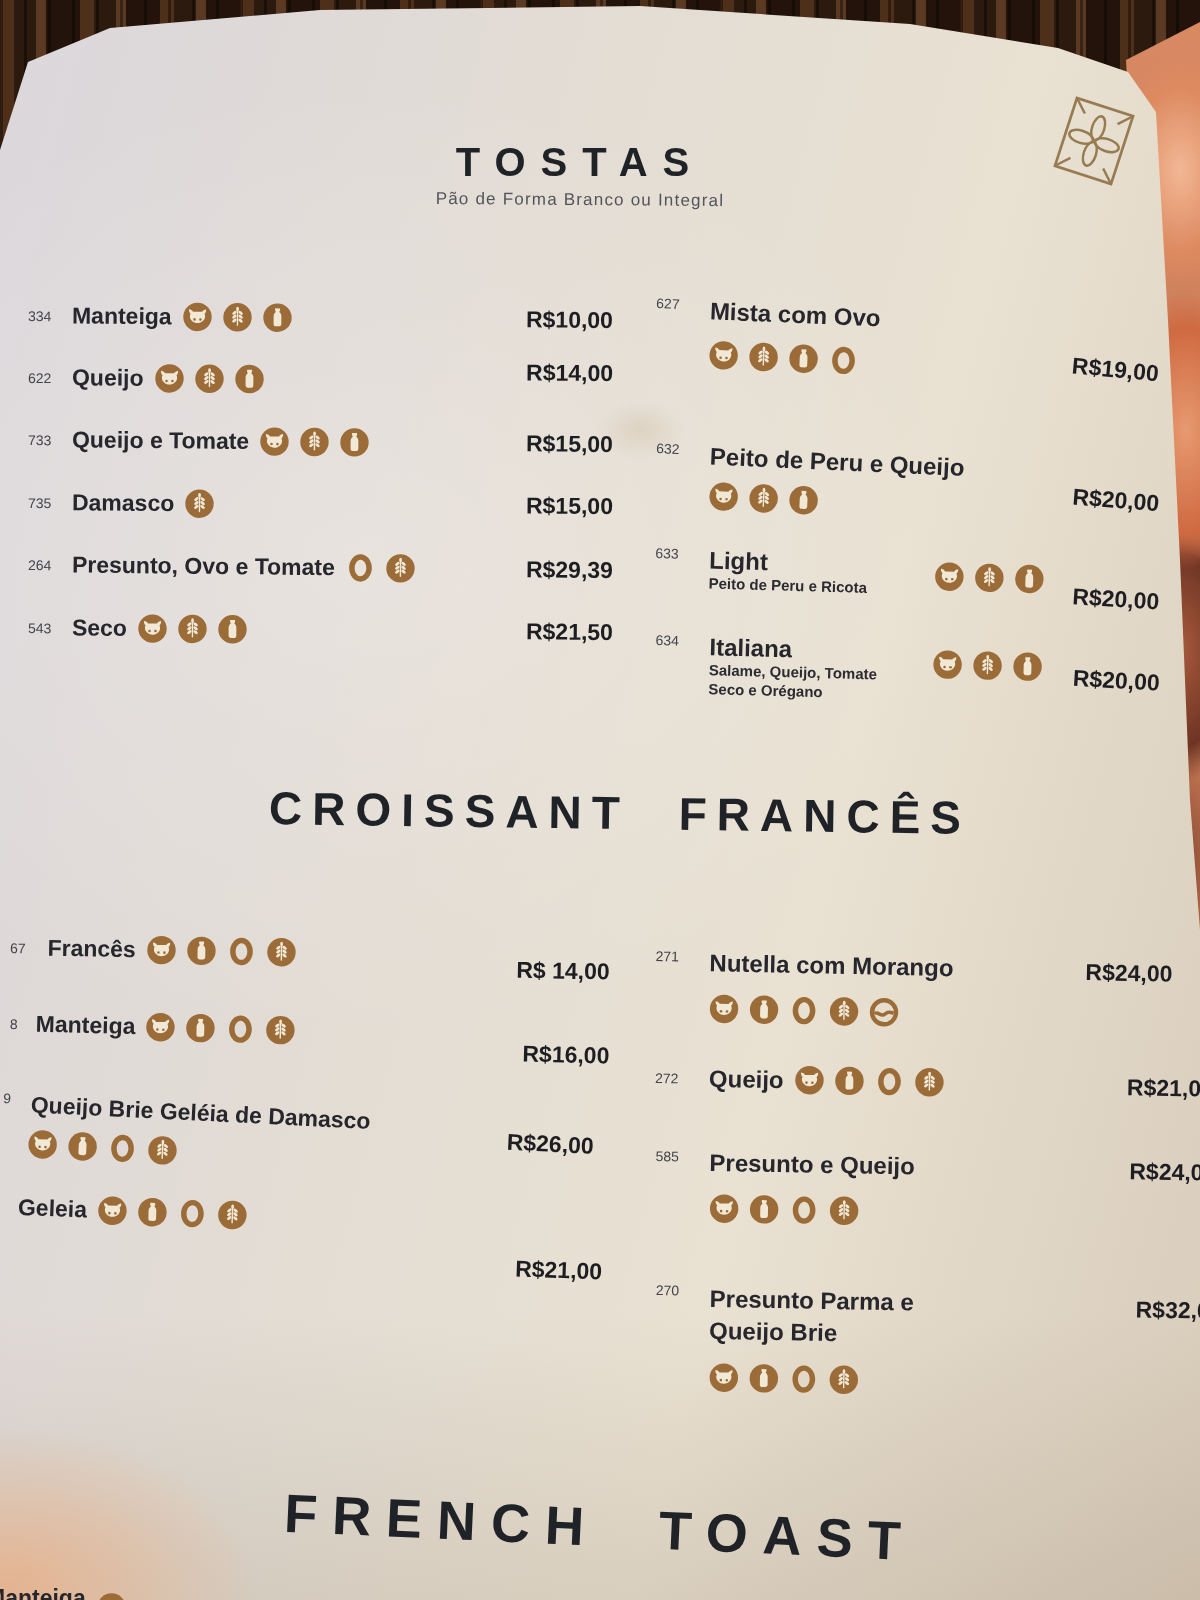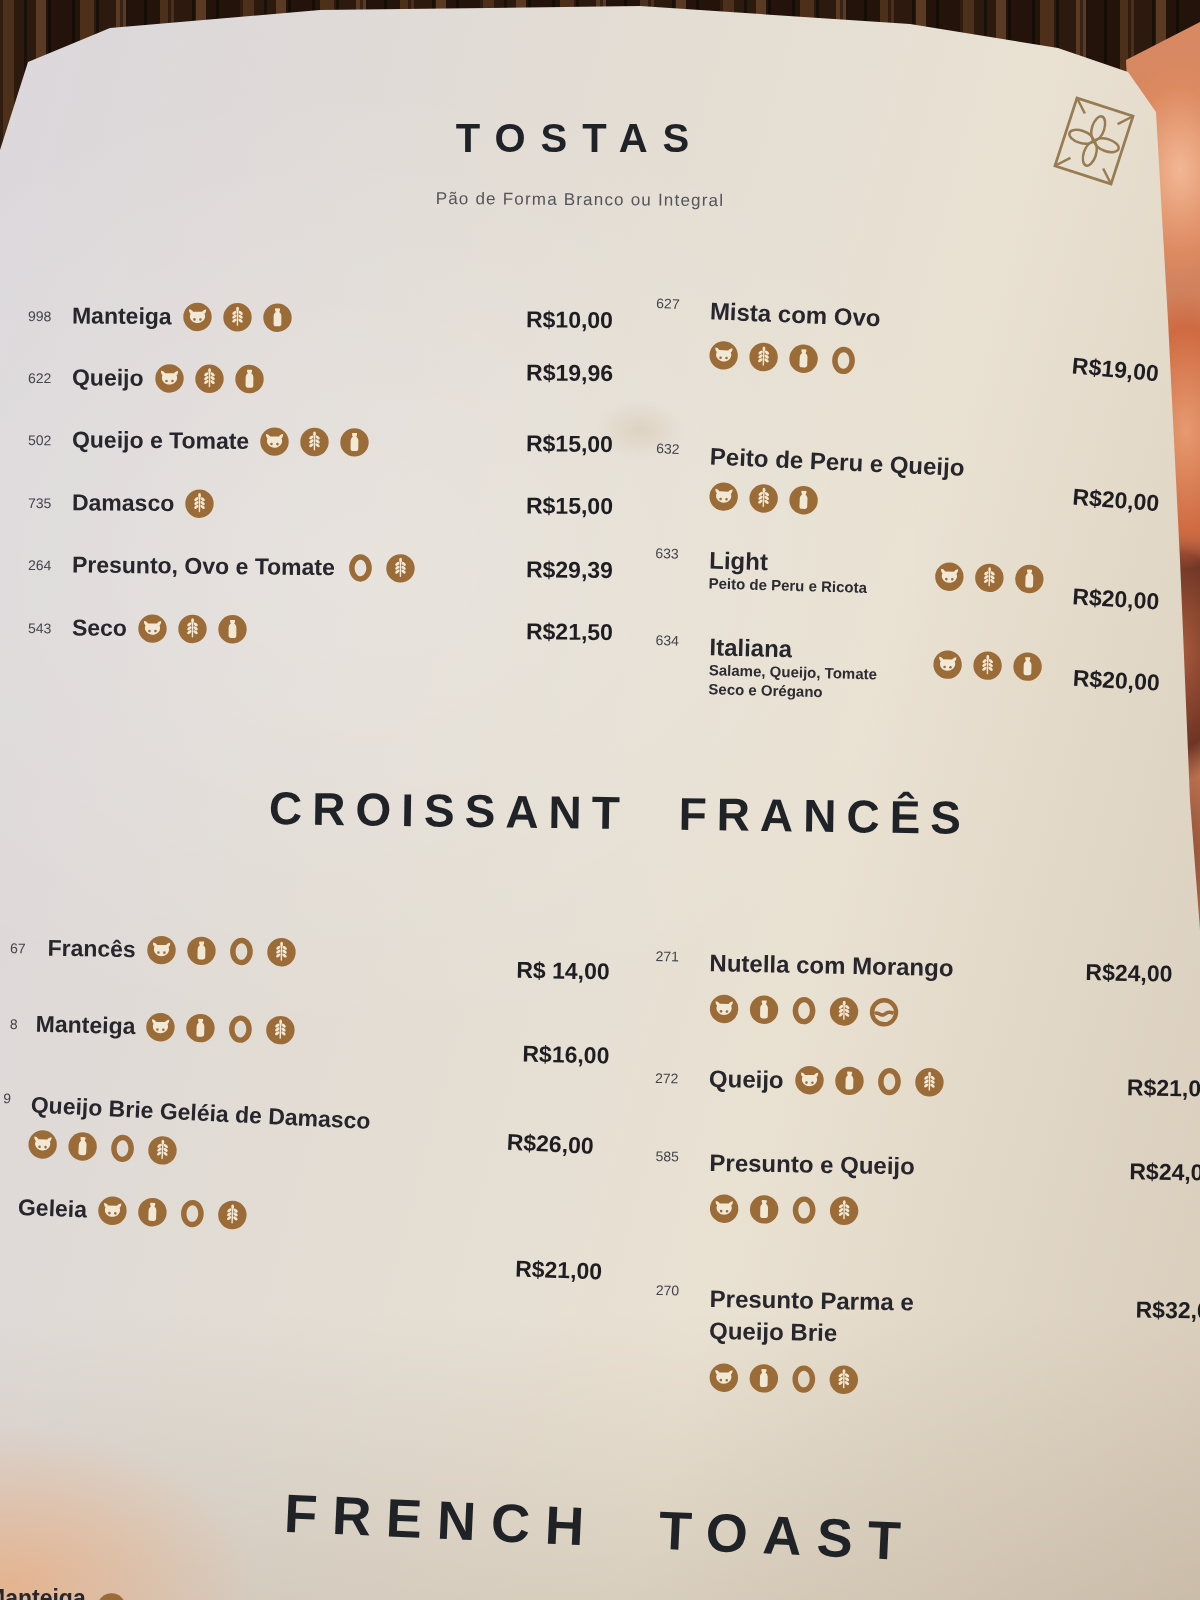--- a/index.html
+++ b/index.html
@@ -22,21 +22,21 @@
     clip-path:polygon(0 150px,28px 62px,110px 28px,320px 10px,640px 6px,910px 24px,1058px 48px,1128px 72px,1156px 112px,1168px 320px,1180px 560px,1190px 800px,1200px 930px,1200px 1600px,0 1600px);
     background:
       radial-gradient(340px 220px at 1% 99%,rgba(246,158,96,.50),rgba(0,0,0,0) 72%),
       radial-gradient(60px 40px at 640px 430px,rgba(175,135,85,.16),rgba(0,0,0,0) 75%),
       radial-gradient(900px 700px at 30% 35%,rgba(255,255,255,.20),rgba(0,0,0,0) 70%),
       linear-gradient(to bottom,rgba(0,0,0,0) 82%,rgba(118,94,68,.14)),
       linear-gradient(105deg,#dbd7dc 0%,#e2dcd4 35%,#e9e1d2 65%,#d8ccba 100%);
     filter:drop-shadow(10px 2px 9px rgba(28,14,7,.55));}
   .content{position:absolute;inset:0;color:#26262b;}
   .hdr{position:absolute;font-weight:700;color:#1f2227;text-align:center;white-space:nowrap;}
-  .h-tostas{top:116px;left:0;width:1160px;font-size:40px;letter-spacing:15px;}
+  .h-tostas{top:140px;left:0;width:1160px;font-size:40px;letter-spacing:15px;}
   .h-sub{position:absolute;top:190px;left:0;width:1160px;text-align:center;font-size:17px;letter-spacing:1.2px;color:#53535a;transform:rotate(.4deg);}
   .h-croissant{top:786px;left:0;width:1240px;font-size:46px;letter-spacing:10px;word-spacing:26px;transform:rotate(.8deg);}
   .h-french{top:1496px;left:0;width:1200px;font-size:54px;letter-spacing:15px;word-spacing:30px;transform:rotate(2.6deg);}
   .row{position:absolute;display:flex;align-items:center;gap:10px;transform-origin:left center;}
   .row-b{position:absolute;transform-origin:left center;}
   .num{font-size:14px;color:#43434b;}
   .numw{width:34px;flex:0 0 34px;}
   .name{font-size:23px;font-weight:700;color:#26262c;white-space:nowrap;}
   .name-lg{font-size:24px;}
   .sub{display:block;font-size:15px;font-weight:700;color:#2b2b31;line-height:1.25;}
@@ -69,21 +69,21 @@
         <ellipse cx="19" cy="35" rx="10" ry="5"></ellipse>
         <ellipse cx="41" cy="35" rx="10" ry="5"></ellipse>
         <path d="M6 6l10 10M54 6l-10 10M6 64l10-10M54 64l-10-10"></path>
       </g>
     </svg>
 
     <div class="hdr h-tostas">TOSTAS</div>
     <div class="h-sub">Pão de Forma Branco ou Integral</div>
 
     <div class="row" style="top:300px;left:28px;width:585px;transform:rotate(.5deg)">
-      <span class="num numw">998</span>
+      <span class="num numw">334</span>
       <span class="name">Manteiga</span>
       <span class="icons">
           <span class="ic">
             <svg viewBox="0 0 24 24">
               <circle cx="12" cy="12" r="11" fill="#9c6c38"></circle>
               <path fill="#f1e8d6" d="M5.4 6.1c1.4.1 2.5.8 3.1 1.9h7c.6-1.1 1.7-1.8 3.1-1.9.2 1.3-.3 2.6-1.2 3.4.3.6.5 1.2.5 1.9 0 2.9-2.7 5.3-5.9 5.3s-5.9-2.4-5.9-5.3c0-.7.2-1.3.5-1.9-.9-.8-1.4-2.1-1.2-3.4z"></path>
               <circle cx="9.7" cy="13.9" r="1" fill="#9c6c38"></circle>
               <circle cx="14.3" cy="13.9" r="1" fill="#9c6c38"></circle>
             </svg>
           </span>
@@ -138,24 +138,24 @@
               </g>
             </svg>
           </span>
           <span class="ic">
             <svg viewBox="0 0 24 24">
               <circle cx="12" cy="12" r="11" fill="#9c6c38"></circle>
               <path fill="#f1e8d6" d="M10.1 4.8h3.8v1.7l-.6 1.1c1 .7 1.7 1.9 1.7 3.2v6.1c0 1-.8 1.8-1.8 1.8h-2.4c-1 0-1.8-.8-1.8-1.8v-6.1c0-1.3.7-2.5 1.7-3.2l-.6-1.1z"></path>
             </svg>
           </span>
         </span>
-      <span class="price ml" style="transform:translateY(-8px)">R$19,96</span>
+      <span class="price ml" style="transform:translateY(-8px)">R$14,00</span>
     </div>
     <div class="row" style="top:424px;left:28px;width:585px;transform:rotate(.5deg)">
-      <span class="num numw">502</span>
+      <span class="num numw">733</span>
       <span class="name">Queijo e Tomate</span>
       <span class="icons">
           <span class="ic">
             <svg viewBox="0 0 24 24">
               <circle cx="12" cy="12" r="11" fill="#9c6c38"></circle>
               <path fill="#f1e8d6" d="M5.4 6.1c1.4.1 2.5.8 3.1 1.9h7c.6-1.1 1.7-1.8 3.1-1.9.2 1.3-.3 2.6-1.2 3.4.3.6.5 1.2.5 1.9 0 2.9-2.7 5.3-5.9 5.3s-5.9-2.4-5.9-5.3c0-.7.2-1.3.5-1.9-.9-.8-1.4-2.1-1.2-3.4z"></path>
               <circle cx="9.7" cy="13.9" r="1" fill="#9c6c38"></circle>
               <circle cx="14.3" cy="13.9" r="1" fill="#9c6c38"></circle>
             </svg>
           </span>

